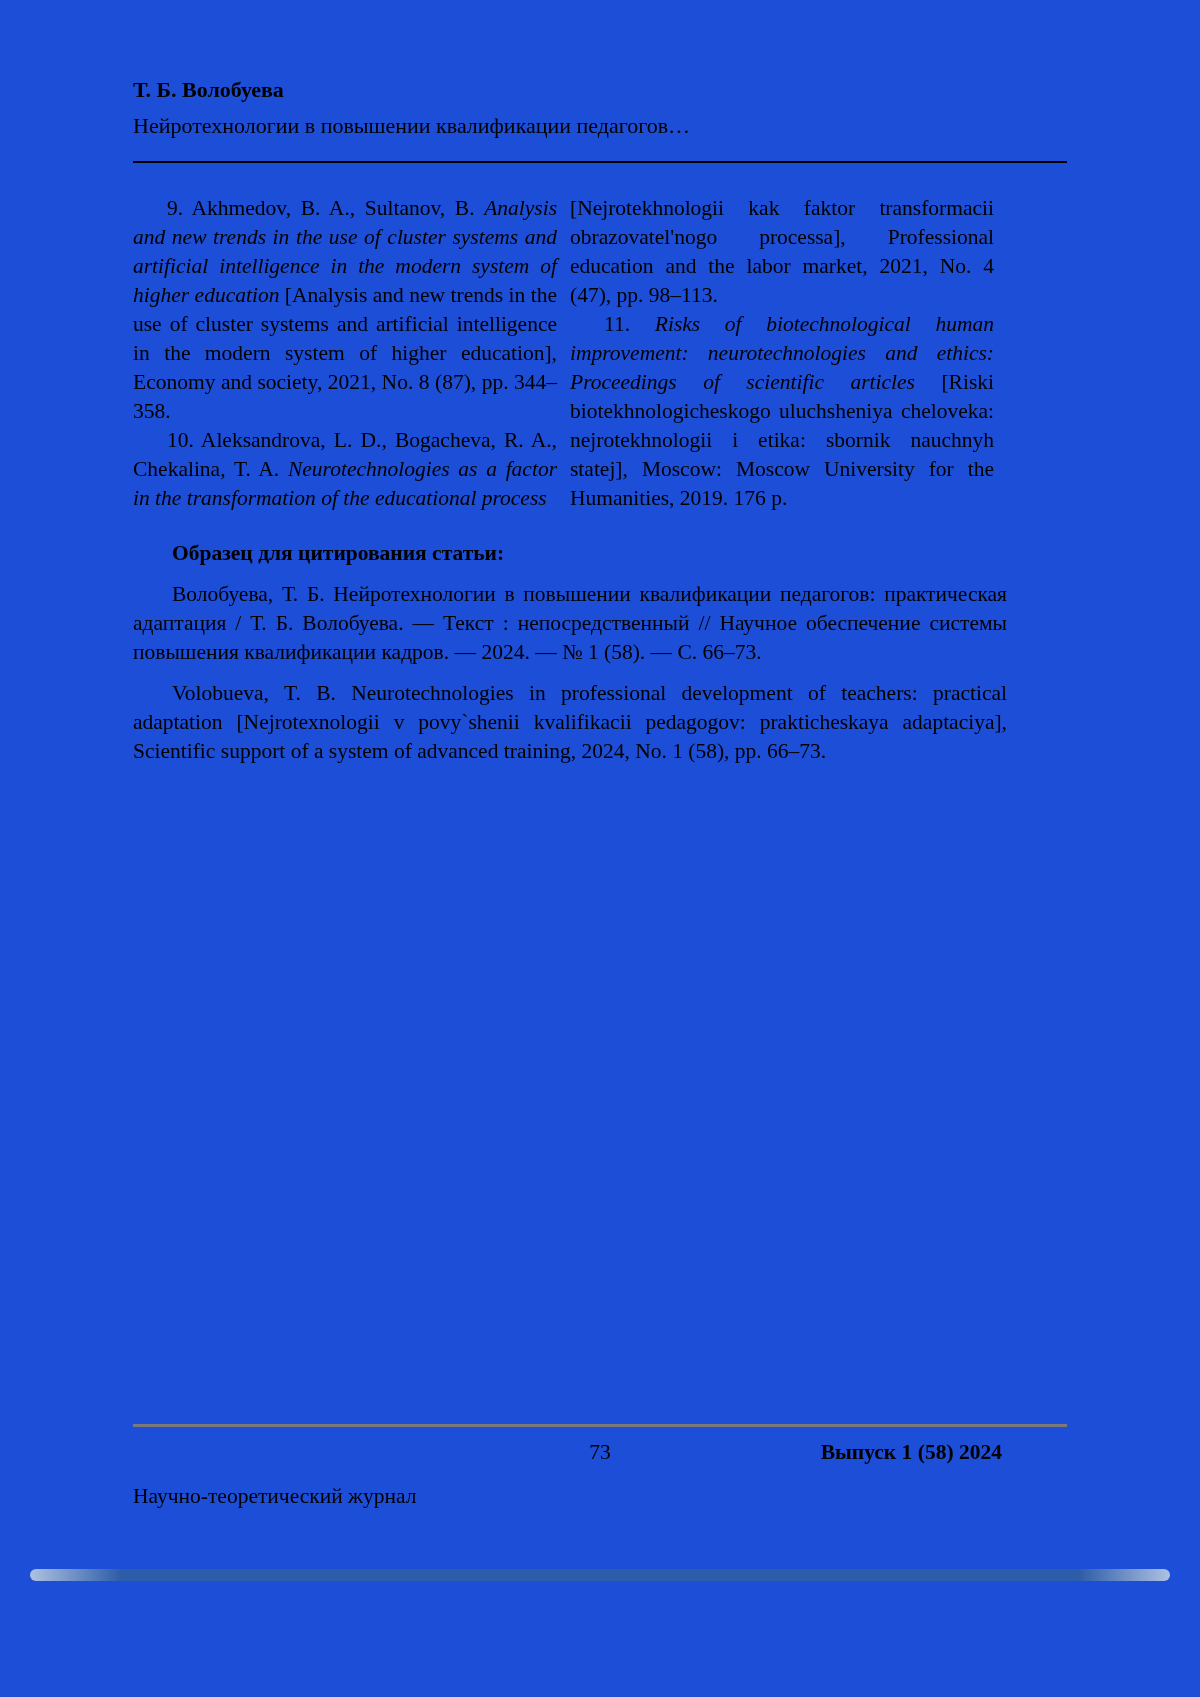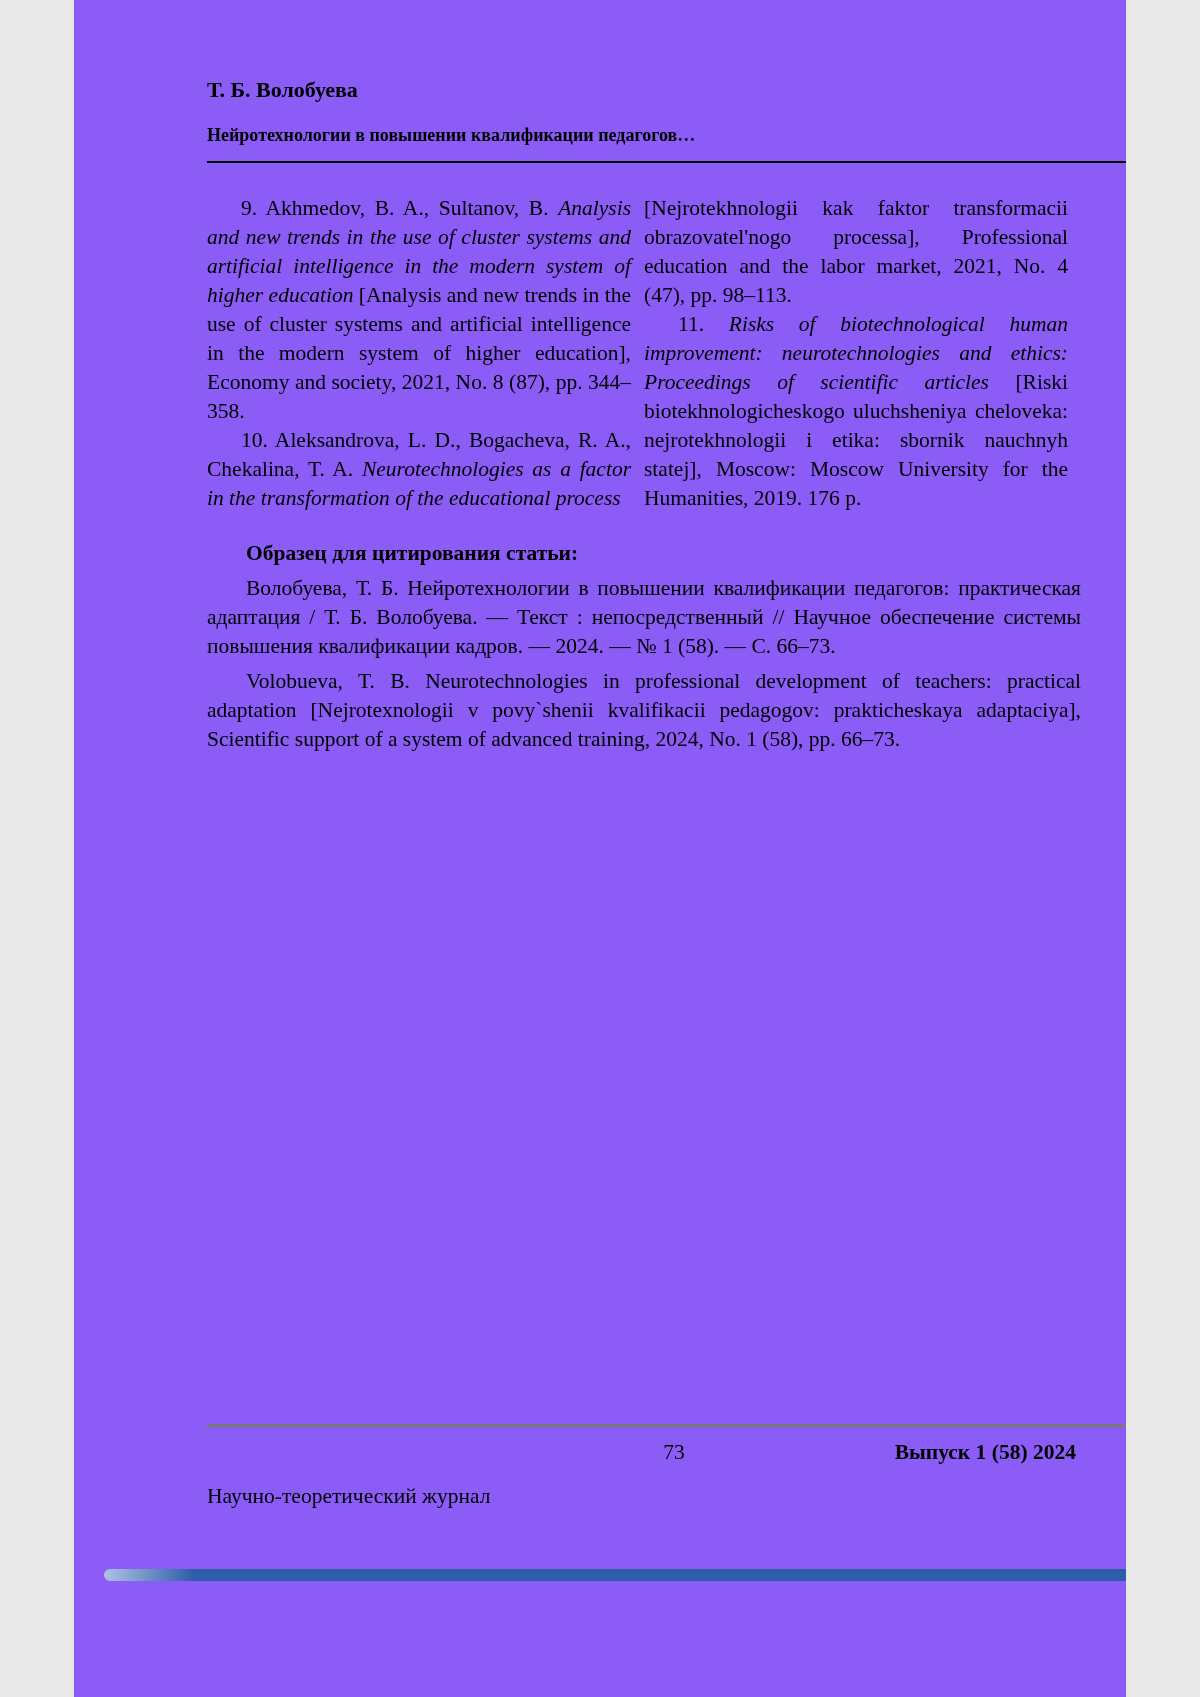--- a/index.html
+++ b/index.html
@@ -1,43 +1,43 @@
 <!DOCTYPE html>
 <html><head>
 <meta charset="utf-8">
 <style>
   * { margin:0; padding:0; box-sizing:border-box; }
   html,body { background:#e9e9e9; }
   .page {
     position:relative;
-    width:1052px; height:1697px;
+    width:1200px; height:1697px;
     margin:0 auto;
-    background:#8b5cf6;
+    background:#1d4ed8;
     font-family:"Liberation Serif", serif;
     color:#000;
     overflow:hidden;
   }
   .header { position:absolute; left:133px; top:76px; width:770px; }
   .header-author { font-weight:bold; font-size:22px; line-height:1.25; }
-  .header-title  { font-weight:bold; font-size:18px; line-height:1.25; margin-top:20px; }
+  .header-title  { font-weight:normal; font-size:22px; line-height:1.25; margin-top:8px; }
   .logo { position:absolute; left:922px; top:56px; width:120px; text-align:center; }
   .header-rule { position:absolute; left:133px; top:161px; width:934px; height:2px; background:#000; }
 
   .body {
     position:absolute; left:133px; top:194px; width:874px;
     font-size:21.5px; line-height:29px; text-align:justify;
   }
   .columns { display:flex; gap:13px; }
   .col { width:424px; }
   p.ref { text-align:justify; }
   p.indent { text-indent:34px; }
   .it { font-style:italic; }
 
   .cite-head { font-weight:bold; text-indent:39px; margin-top:26px; }
-  .cite-text { text-indent:39px; margin-top:6px; }
+  .cite-text { text-indent:39px; margin-top:12px; }
 
   .footer-rule { position:absolute; left:133px; top:1424px; width:934px; height:3px; background:#7a7a7a; }
   .footer-row {
     position:absolute; left:133px; top:1440px; width:934px;
     display:flex; font-size:21.5px;
   }
   .footer-left  { flex:1; text-align:left;margin-top:44px; }
   .footer-page  { flex:1; text-align:center; }
   .footer-right { flex:1; text-align:center;font-weight:bold; }
 

